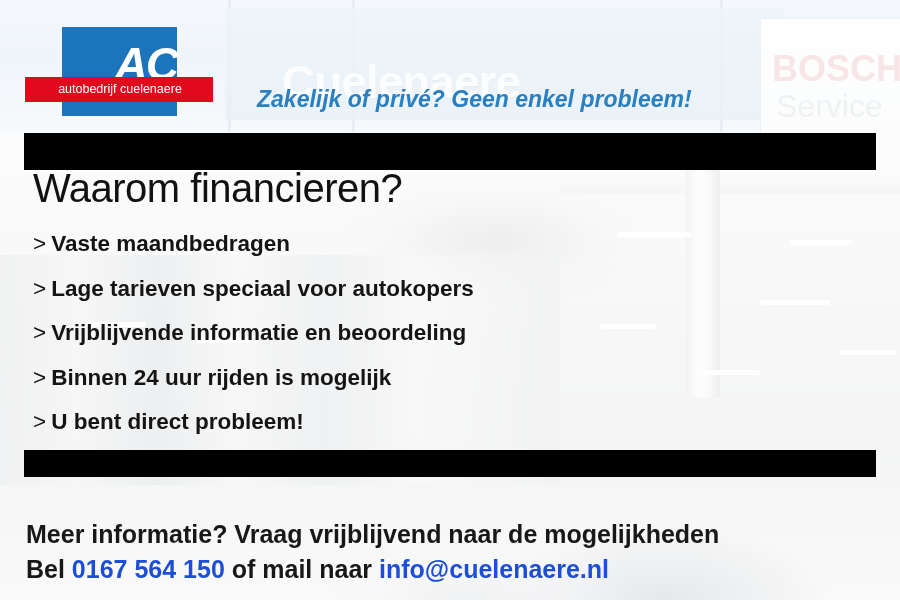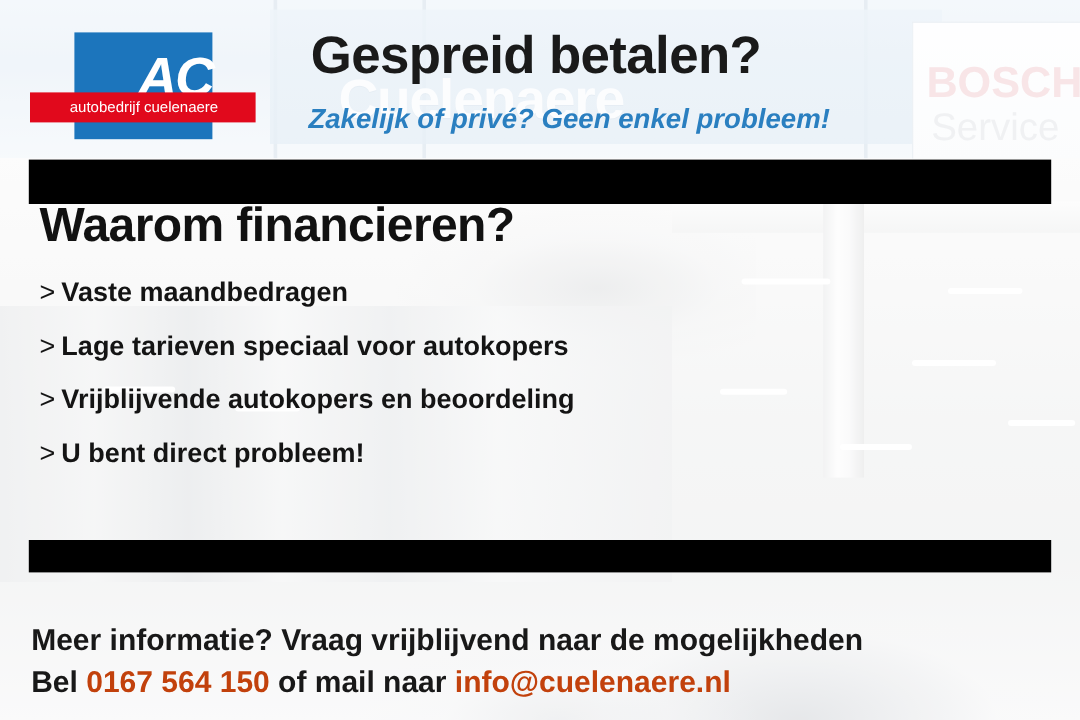--- a/index.html
+++ b/index.html
@@ -237,21 +237,21 @@
     left: 24px; top: 450px;
     width: 852px; height: 27px;
     background: #000000;
   }
 
   
   .main-title {
     position: absolute;
     left: 33px; top: 163px;
     font-family: "Liberation Sans", sans-serif;
-    font-weight: 700;
+    font-weight: 400;
     font-size: 40px;
     line-height: 50px;
     letter-spacing: -0.5px;
     color: #111111;
     white-space: nowrap;
   }
   .bullets {
     position: absolute;
     left: 33px; top: 222px;
     width: 620px;
@@ -287,21 +287,21 @@
     position: absolute;
     left: 26px; top: 554px;
     font-family: "Liberation Sans", sans-serif;
     font-weight: 700;
     font-size: 25px;
     line-height: 30px;
     color: #181818;
     white-space: nowrap;
   }
   .accent-blue {
-    color: #c2410c;
+    color: #1d4ed8;
   }
 </style>
 </head>
 <body>
 
 <div class="banner">
 
   <div class="bg-photo">
     <div class="bg-sky"></div>
     <div class="bg-seam" style="left:228px"></div>
@@ -335,36 +335,38 @@
     <div class="bg-wash"></div>
   </div>
 
   <div class="logo">
     <div class="logo-ac">AC</div>
   </div>
   <div class="logo-strip">
     <div class="logo-strip-text">autobedrijf cuelenaere</div>
   </div>
 
-  <div class="head-title">Gespreid betalen?</div>
   <div class="head-sub">Zakelijk of privé? Geen enkel probleem!</div>
 
   <div class="rule-top"></div>
 
   <div class="main-title">Waarom financieren?</div>
 
   <ul class="bullets">
     <li class="bullet">
       <span class="bullet-mark">&gt;</span><span>Vaste maandbedragen</span>
     </li>
     <li class="bullet">
       <span class="bullet-mark">&gt;</span><span>Lage tarieven speciaal voor autokopers</span>
     </li>
     <li class="bullet">
-      <span class="bullet-mark">&gt;</span><span>Vrijblijvende autokopers en beoordeling</span>
+      <span class="bullet-mark">&gt;</span><span>Vrijblijvende informatie en beoordeling</span>
+    </li>
+    <li class="bullet">
+      <span class="bullet-mark">&gt;</span><span>Binnen 24 uur rijden is mogelijk</span>
     </li>
     <li class="bullet">
       <span class="bullet-mark">&gt;</span><span>U bent direct probleem!</span>
     </li>
   </ul>
 
   <div class="rule-bottom"></div>
 
   <div class="foot-line1">Meer informatie? Vraag vrijblijvend naar de mogelijkheden</div>
 

